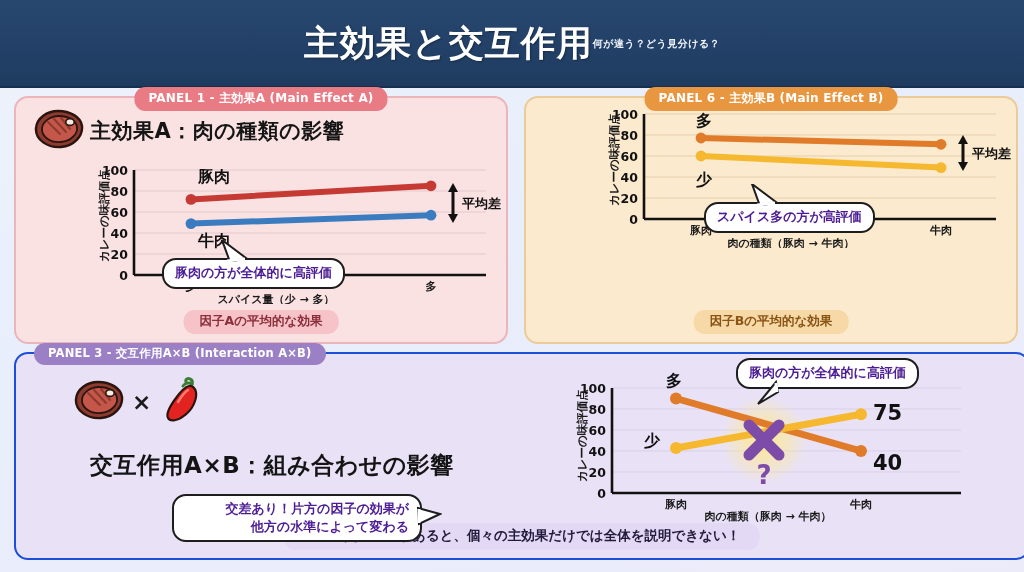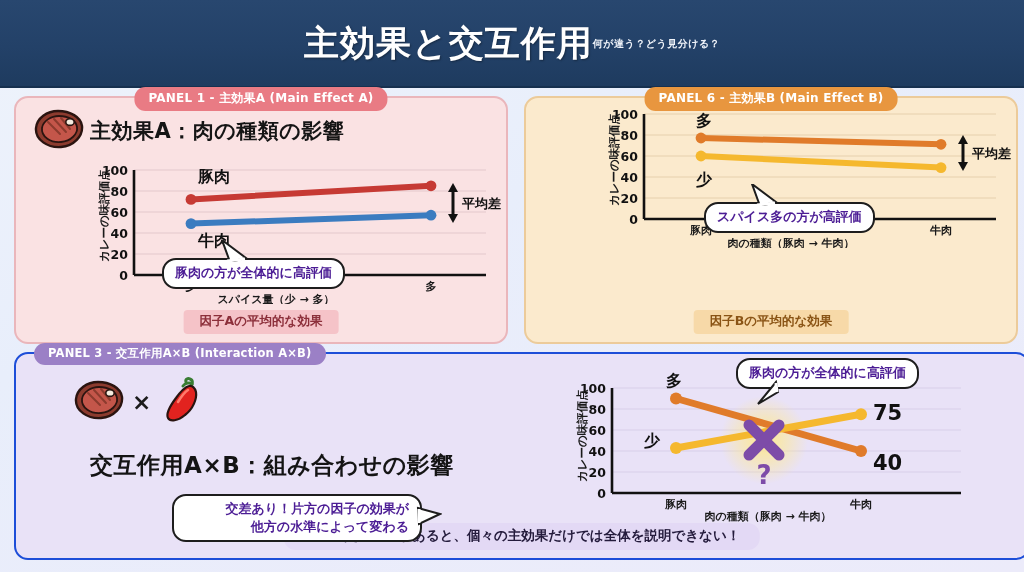--- a/index.html
+++ b/index.html
@@ -72,21 +72,21 @@
   .icon-steak { width: 54px; height: 42px; flex: none; }
   .icon-chili { width: 46px; height: 48px; flex: none; }
 
   
   .chart-wrap { position: relative; width: 100%; }
   .chart-svg { display: block; }
 
   .footer-pill {
     position: absolute; bottom: 8px; left: 50%;
     transform: translateX(-50%);
-    padding: 3px 16px 4px; border-radius: 4px;
+    padding: 3px 16px 4px; border-radius: 11px;
     font-size: 12.5px; font-weight: bold; white-space: nowrap;
   }
   .pill-1 { background: #f5c3c8; color: #8c2f3a; }
   .pill-2 { background: #f7d9a8; color: #8a5415; }
 
   
   .panel-3 {
     position: absolute; left: 14px; top: 352px;
     width: 1016px; height: 208px;
     background: #e9e2f7; border: 2px solid #1d4ed8;

